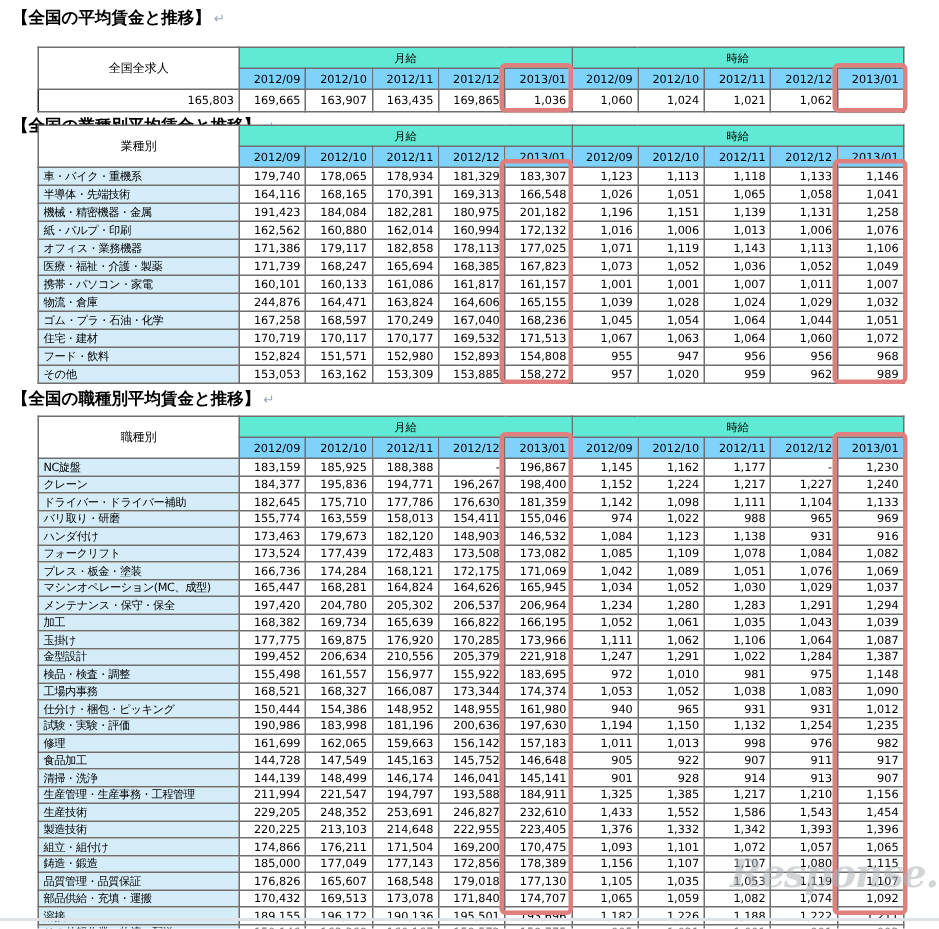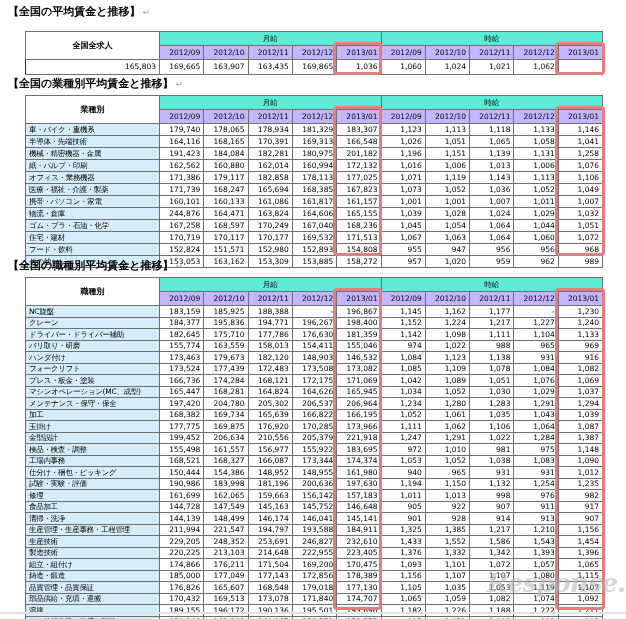--- a/index.html
+++ b/index.html
@@ -18,23 +18,23 @@
   table.wage{
     border-collapse:collapse;table-layout:fixed;width:577px;
     font-size:7.5px;line-height:1;color:#000;
     border:1.5px solid #2b2b2b;
   }
   table.wage th,table.wage td{
     border:1px solid #6f6f6f;padding:0 3px;overflow:hidden;white-space:nowrap;
   }
   table.wage col.c-label{width:134px;}
   table.wage col.c-data{width:44.3px;}
-  th.lab-head{background:#ffffff;font-weight:bold;text-align:center;font-size:8px;}
+  th.lab-head{background:#ffffff;font-weight:normal;text-align:center;font-size:8px;}
   th.grp{background:#5eead4;font-weight:normal;text-align:center;height:13px;border-bottom:1px solid #555;}
-  th.mon{background:#c4b5fd;font-weight:normal;text-align:right;height:13px;margin-top:32px;}
+  th.mon{background:#7dd3fc;font-weight:normal;text-align:right;height:13px;margin-top:32px;}
   td.rlab{background:#d4edf9;text-align:left;letter-spacing:-0.3px;}
   td.num{background:#ffffff;text-align:right;}
   .bL{border-left:1.5px solid #2b2b2b !important;}
   .t1 tbody td{height:14px;}
   .t2 tbody td{height:11px;}
   .t3 tbody td{height:10.5px;}
   .hl-box{
     position:absolute;border:3px solid #e0807e;border-radius:4px;
     pointer-events:none;background:transparent;z-index:5;
   }
@@ -100,21 +100,21 @@
             <td class="num">1,024</td>
             <td class="num">1,021</td>
             <td class="num">1,062</td>
           </tr>
         </tbody>
       </table>
     </div>
 </div>
 
 <h2 class="sec-title" style="top:77px;"><span>【全国の業種別平均賃金と推移】</span><span class="ret">↵</span></h2>
-<div class="tbl-wrap" style="top:95px;">
+<div class="tbl-wrap" style="top:83px;">
   <div>
       <table class="wage t2">
         <colgroup>
           <col class="c-label">
           <col class="c-data">
           <col class="c-data">
           <col class="c-data">
           <col class="c-data">
           <col class="c-data">
           <col class="c-data">

